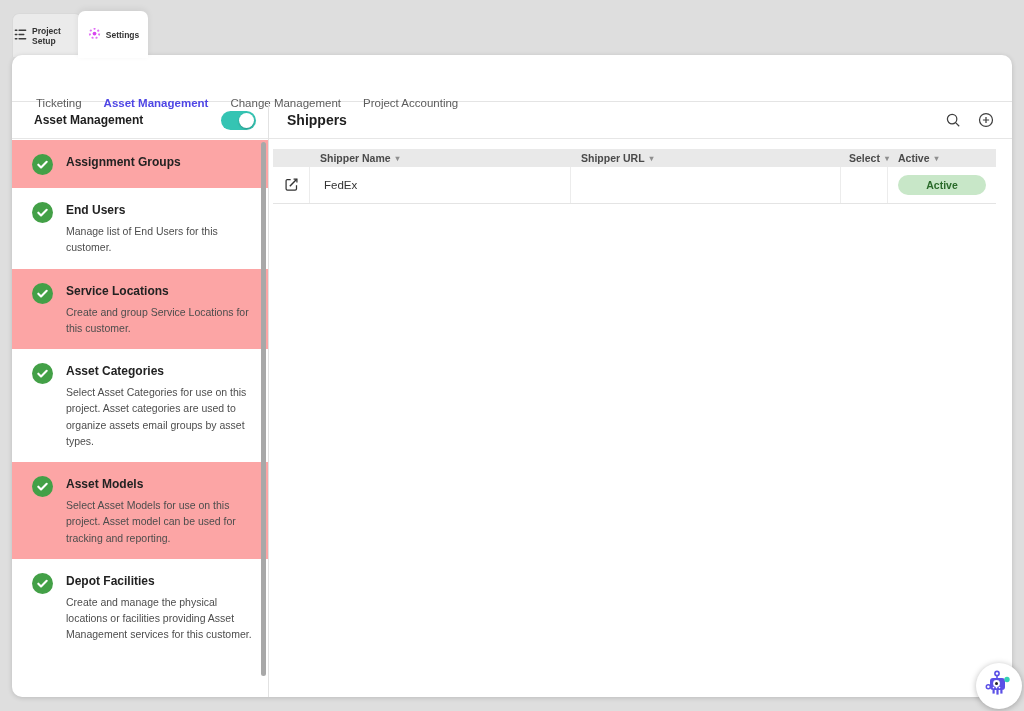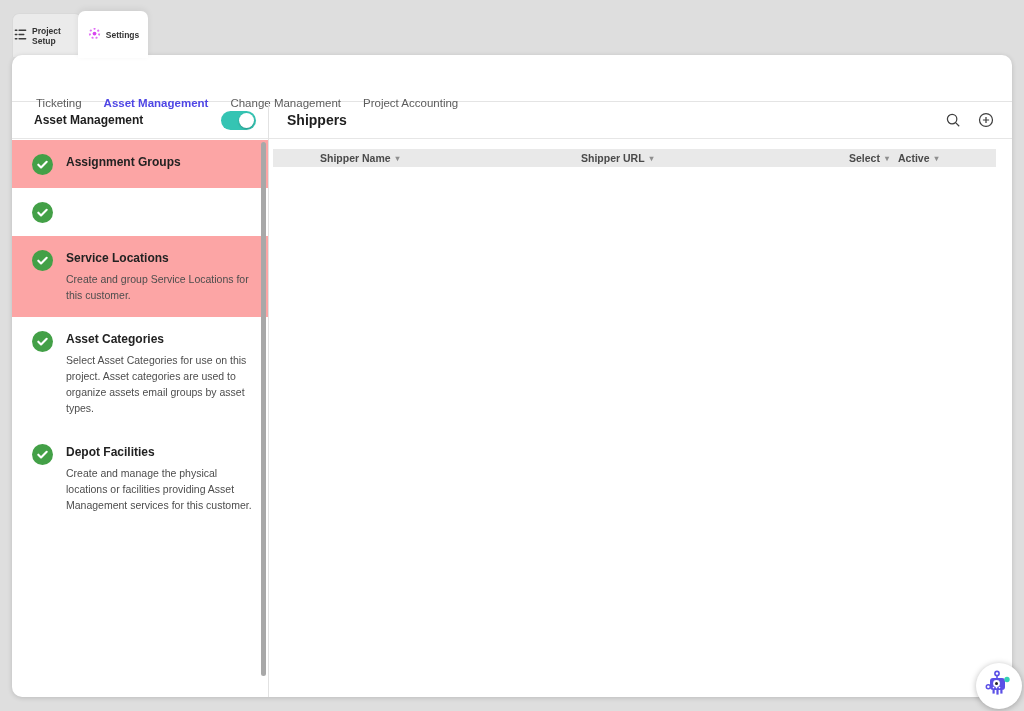--- a/index.html
+++ b/index.html
@@ -147,20 +147,24 @@
     </span>
   </div>
           <div class="sb-item">
     <span class="sb-icon icon-complete">
       <svg viewBox="0 0 20 20" width="21" height="21">
         <circle cx="10" cy="10" r="10" fill="#43a047"></circle>
         <path d="M6 10.2l2.6 2.6L14 7.4" stroke="#fff" stroke-width="2" fill="none" stroke-linecap="round" stroke-linejoin="round"></path>
       </svg>
     </span>
 
+    <span class="sb-text">
+      <div class="sb-title">End Users</div>
+      <div class="sb-desc">Manage list of End Users for this customer.</div>
+    </span>
   </div>
           <div class="sb-item alt">
     <span class="sb-icon icon-complete">
       <svg viewBox="0 0 20 20" width="21" height="21">
         <circle cx="10" cy="10" r="10" fill="#43a047"></circle>
         <path d="M6 10.2l2.6 2.6L14 7.4" stroke="#fff" stroke-width="2" fill="none" stroke-linecap="round" stroke-linejoin="round"></path>
       </svg>
     </span>
 
     <span class="sb-text">
@@ -172,20 +176,33 @@
     <span class="sb-icon icon-complete">
       <svg viewBox="0 0 20 20" width="21" height="21">
         <circle cx="10" cy="10" r="10" fill="#43a047"></circle>
         <path d="M6 10.2l2.6 2.6L14 7.4" stroke="#fff" stroke-width="2" fill="none" stroke-linecap="round" stroke-linejoin="round"></path>
       </svg>
     </span>
 
     <span class="sb-text">
       <div class="sb-title">Asset Categories</div>
       <div class="sb-desc">Select Asset Categories for use on this project. Asset categories are used to organize assets email groups by asset types.</div>
+    </span>
+  </div>
+          <div class="sb-item alt">
+    <span class="sb-icon icon-complete">
+      <svg viewBox="0 0 20 20" width="21" height="21">
+        <circle cx="10" cy="10" r="10" fill="#43a047"></circle>
+        <path d="M6 10.2l2.6 2.6L14 7.4" stroke="#fff" stroke-width="2" fill="none" stroke-linecap="round" stroke-linejoin="round"></path>
+      </svg>
+    </span>
+
+    <span class="sb-text">
+      <div class="sb-title">Asset Models</div>
+      <div class="sb-desc">Select Asset Models for use on this project. Asset model can be used for tracking and reporting.</div>
     </span>
   </div>
           <div class="sb-item">
     <span class="sb-icon icon-complete">
       <svg viewBox="0 0 20 20" width="21" height="21">
         <circle cx="10" cy="10" r="10" fill="#43a047"></circle>
         <path d="M6 10.2l2.6 2.6L14 7.4" stroke="#fff" stroke-width="2" fill="none" stroke-linecap="round" stroke-linejoin="round"></path>
       </svg>
     </span>
 
@@ -231,20 +248,39 @@
               <span class="caret">▾</span>
             </div>
             <div class="th">
               <span>Select</span>
               <span class="caret">▾</span>
             </div>
             <div class="th">
               <span>Active</span>
               <span class="caret">▾</span>
             </div>
+          </div>
+        <div id="tbody">
+            <div class="trow">
+    <div class="td td-edit">
+      <span>
+        <svg viewBox="0 0 18 18" width="15" height="15" fill="none" stroke="#333" stroke-width="1.5">
+          <path d="M15 10v4a1.6 1.6 0 0 1-1.6 1.6H4.1A1.6 1.6 0 0 1 2.5 14V4.6A1.6 1.6 0 0 1 4.1 3H8"></path>
+          <path d="M7 11.2L15.2 2.8" stroke-width="1.7"></path>
+          <path d="M11.5 2.5h4v4"></path>
+        </svg>
+      </span>
+    </div>
+    <div class="td td-name">FedEx</div>
+    <div class="td td-url"></div>
+    <div class="td td-global"></div>
+    <div class="td td-status">
+      <span class="badge">Active</span>
+    </div>
+  </div>
           </div>
       </div>
     </div>
 
   </div>
 </div>
 
 <div class="mascot">
   <span>
     <svg viewBox="0 0 32 32" width="32" height="32">

